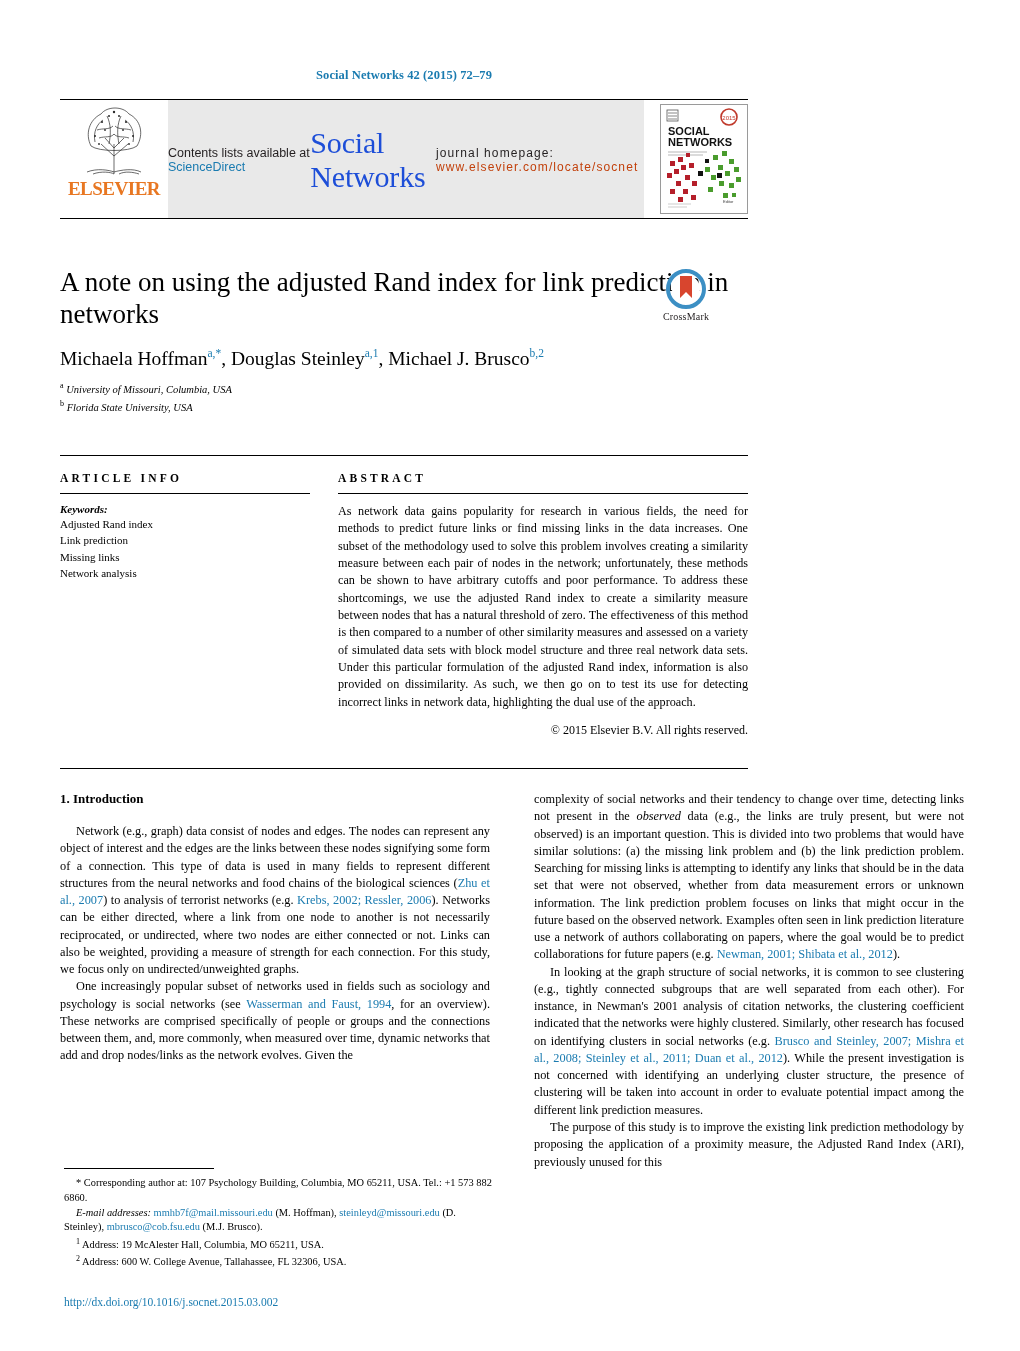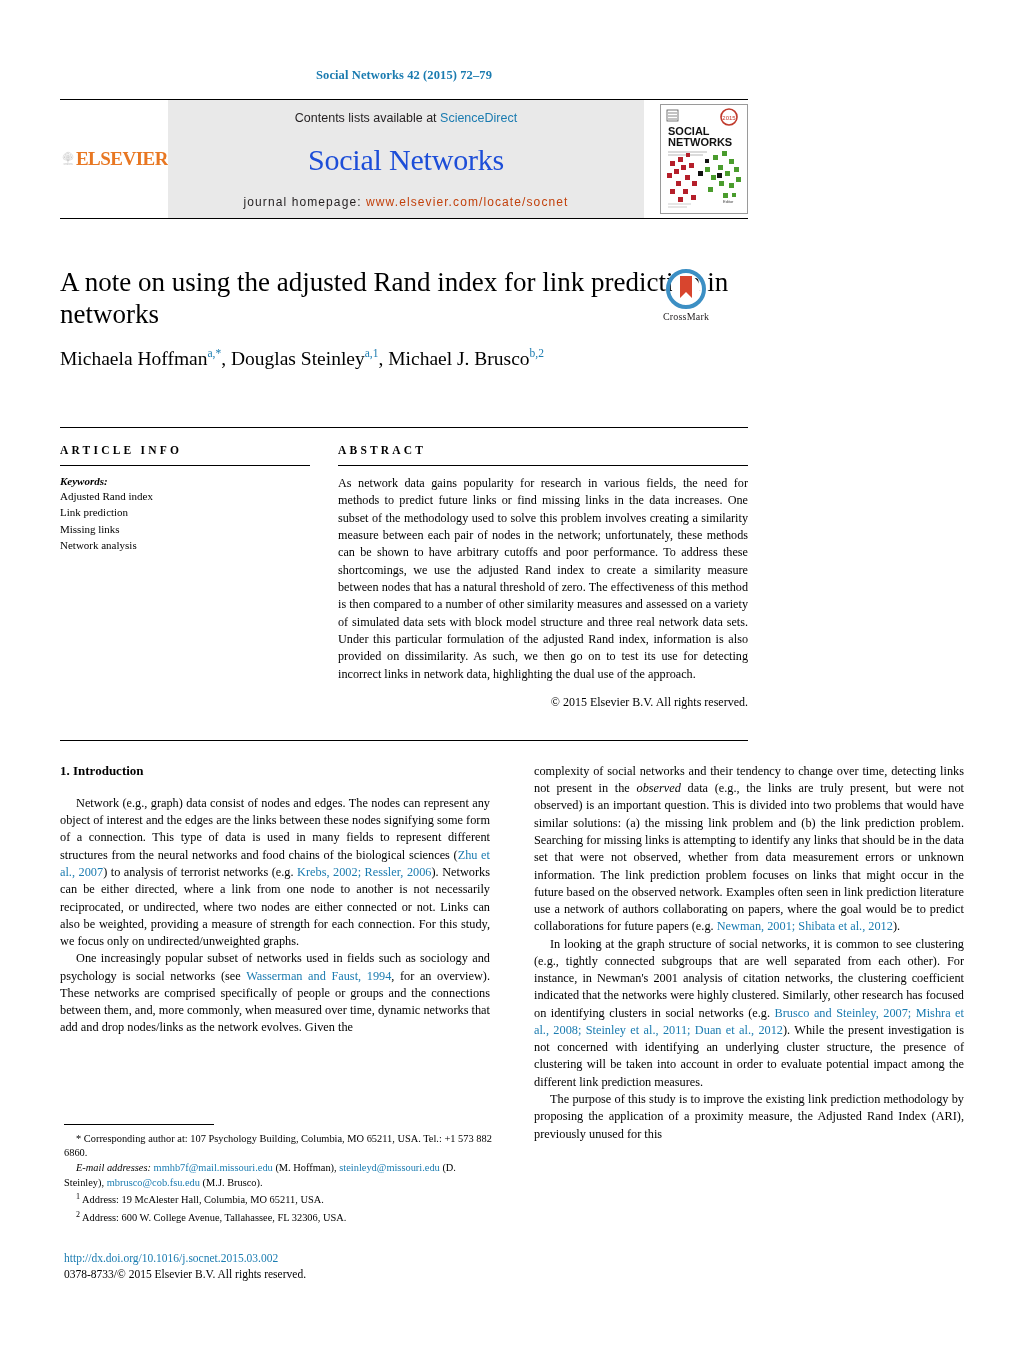--- a/index.html
+++ b/index.html
@@ -38,41 +38,41 @@
     border-top: 1.6px solid #000;
     border-bottom: 1.6px solid #000;
     height: 118px;
     display: flex;
     align-items: stretch;
   }
   .elsevier-logo {
     width: 108px;
     flex: 0 0 108px;
     display: flex;
-    flex-direction: row;
+    flex-direction: column;
     justify-content: flex-start;
     align-items: center;
     padding-bottom: 2px;
     box-sizing: border-box;
   }
   .tree-svg { display:block; }
   .elsevier-word {
     font-family: "Liberation Serif", serif;
     font-size: 19px;
     font-weight: bold;
     color: #e87722;
     letter-spacing: -0.5px;
     line-height: 1;
     margin-top: 1px;
   }
   .masthead-center {
     flex: 1 1 auto;
     background: #e9e9e9;
     display: flex;
-    flex-direction: column;
+    flex-direction: row;
     justify-content: space-between;
     align-items: center;
     padding: 11px 0 9px 0;
     box-sizing: border-box;
   }
   .contents-line {
     font-family: "Liberation Sans", sans-serif;
     font-size: 12.5px;
     color: #231f20;
   }
@@ -359,20 +359,24 @@
 
   <div class="title-block">
     <h1 class="paper-title">A note on using the adjusted Rand index for link prediction in networks</h1>
 
     <div class="authors">
       <span>Michaela Hoffman</span><sup>a,*</sup>,
       <span>Douglas Steinley</span><sup>a,1</sup>,
       <span>Michael J. Brusco</span><sup>b,2</sup>
     </div>
 
+    <div class="affiliations">
+      <div><sup>a</sup> <span>University of Missouri, Columbia, USA</span></div>
+      <div><sup>b</sup> <span>Florida State University, USA</span></div>
+    </div>
 
     <div class="crossmark">
       <svg width="40" height="40" viewBox="0 0 40 40">
         <circle cx="20" cy="20" r="18" fill="none" stroke="#3c8fc4" stroke-width="4"></circle>
         <circle cx="20" cy="20" r="14" fill="#ffffff"></circle>
         <path d="M14 7 L26 7 L26 29 L20 23 L14 29 Z" fill="#d8452e"></path>
       </svg>
       <div class="crossmark-label">CrossMark</div>
     </div>
   </div>
@@ -422,21 +426,20 @@
         <p class="footnote">
           <sup>1</sup>
           <span>Address: 19 McAlester Hall, Columbia, MO 65211, USA.</span>
         </p>
         <p class="footnote">
           <sup>2</sup>
           <span>Address: 600 W. College Avenue, Tallahassee, FL 32306, USA.</span>
         </p>
         <div class="doi-block">
           <div class="doi-link">http://dx.doi.org/10.1016/j.socnet.2015.03.002</div>
-          <div>0378-8733/© 2015 Elsevier B.V. All rights reserved.</div>
         </div>
       </div>
     </div>
 
     <div class="body-col">
       <p class="bodytext cont">
         complexity of social networks and their tendency to change over time, detecting links not present in the <i>observed</i> data (e.g., the links are truly present, but were not observed) is an important question. This is divided into two problems that would have similar solutions: (a) the missing link problem and (b) the link prediction problem. Searching for missing links is attempting to identify any links that should be in the data set that were not observed, whether from data measurement errors or unknown information. The link prediction problem focuses on links that might occur in the future based on the observed network. Examples often seen in link prediction literature use a network of authors collaborating on papers, where the goal would be to predict collaborations for future papers (e.g. <span class="cite">Newman, 2001; Shibata et al., 2012</span>).
       </p>
       <p class="bodytext">
         In looking at the graph structure of social networks, it is common to see clustering (e.g., tightly connected subgroups that are well separated from each other). For instance, in Newman's 2001 analysis of citation networks, the clustering coefficient indicated that the networks were highly clustered. Similarly, other research has focused on identifying clusters in social networks (e.g. <span class="cite">Brusco and Steinley, 2007; Mishra et al., 2008; Steinley et al., 2011; Duan et al., 2012</span>). While the present investigation is not concerned with identifying an underlying cluster structure, the presence of clustering will be taken into account in order to evaluate potential impact among the different link prediction measures.

